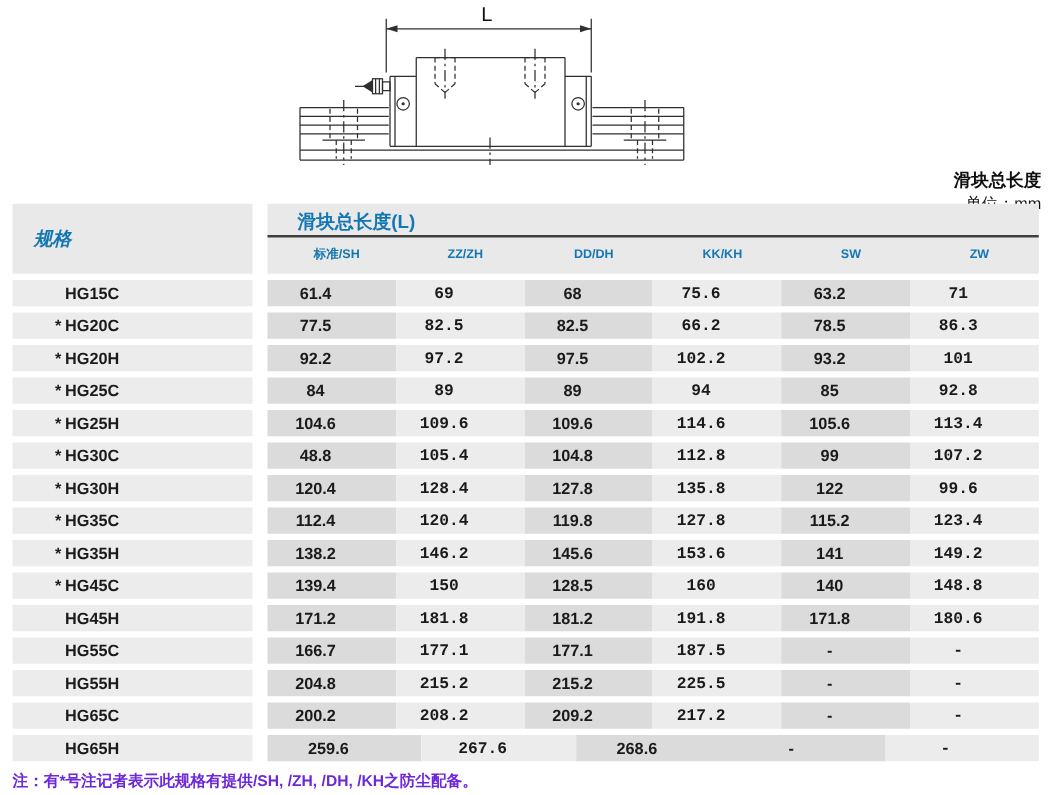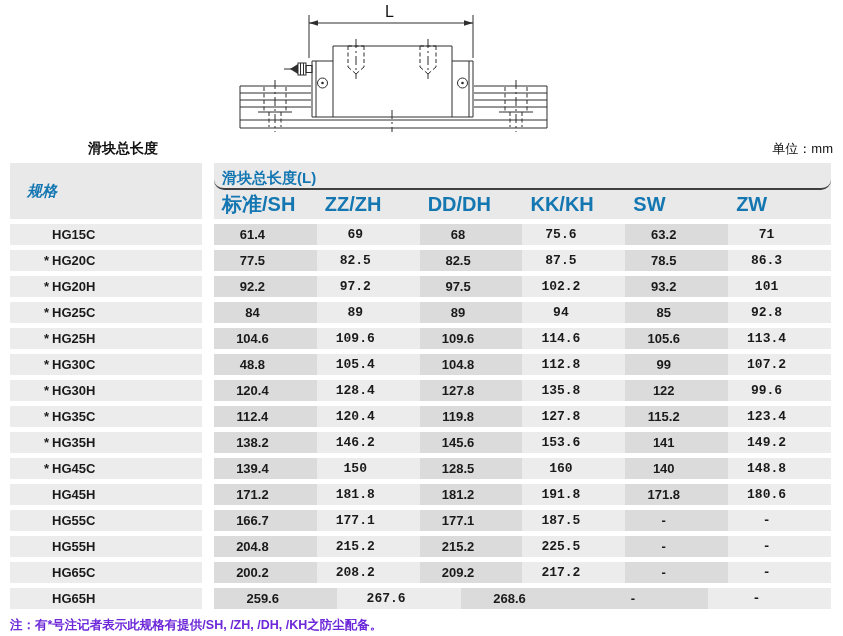--- a/index.html
+++ b/index.html
@@ -3,45 +3,44 @@
 <meta charset="utf-8">
 <style>
   html,body{margin:0;padding:0;background:#fff;}
   body{
     width:843px;height:636px;overflow:hidden;
     font-family:"Liberation Sans","DejaVu Sans",sans-serif;
     color:#1a1a1a;position:relative;
   }
   .diagram-wrap{width:843px;height:132px;}
   .caption-row{
-    display:flex;justify-content:space-between;align-items:flex-end;
-    margin:4px 10px 0 88px;height:22px;
+    display:flex;align-items:flex-end;
+    margin:4px 10px 0 88px;height:22px;flex-direction:column;
   }
   .section-title{font-size:14px;font-weight:bold;color:#111;}
   .unit-label{font-size:13px;color:#111;}
   .table-wrap{margin:5px 12px 0 10px;width:821px;}
   .thead{display:flex;}
   .spec-h{
     width:192px;box-sizing:border-box;margin-right:12px;height:56px;
     background:var(--header-bg);color:var(--accent-blue);
     font-size:15px;font-weight:bold;display:flex;align-items:center;
     padding-left:17px;
     font-style:italic;
   }
   .right-h{flex:1;background:var(--header-bg);}
   .group-h{
-    height:27px;line-height:29px;box-sizing:border-box;padding-left:8px;
+    height:27px;line-height:29px;box-sizing:border-box;padding-left:24px;
     color:var(--accent-blue);font-size:15px;font-weight:bold;
     border-bottom:2px solid var(--underline);
-    border-radius:10px;
   }
   .cols{display:flex;height:27px;}
   .col-h{
     flex:1;line-height:28px;padding-left:8px;box-sizing:border-box;
-    color:var(--accent-blue);font-size:20px;font-weight:bold;
+    color:var(--accent-blue);font-size:10px;font-weight:bold;text-align:center;
   }
   .tbody{margin-top:0;}
   .trow{display:flex;height:21px;margin-top:5px;}
   .trow:first-child{margin-top:5px;}
   .spec-cell{
     width:192px;box-sizing:border-box;margin-right:12px;
     background:var(--row-light);display:flex;align-items:center;
     padding-left:34px;font-size:13px;font-weight:600;
   }
   .star{display:inline-block;width:8px;font-weight:600;}
@@ -158,21 +157,21 @@
         <div class="vcell light">71</div>
       </div>
       <div class="trow">
         <div class="spec-cell">
           <span class="star">*</span>
           <span>HG20C</span>
         </div>
         <div class="vcell dark">77.5</div>
         <div class="vcell light">82.5</div>
         <div class="vcell dark">82.5</div>
-        <div class="vcell light">87.5</div>
+        <div class="vcell light">66.2</div>
         <div class="vcell dark">78.5</div>
         <div class="vcell light">86.3</div>
       </div>
       <div class="trow">
         <div class="spec-cell">
           <span class="star">*</span>
           <span>HG20H</span>
         </div>
         <div class="vcell dark">92.2</div>
         <div class="vcell light">97.2</div>

